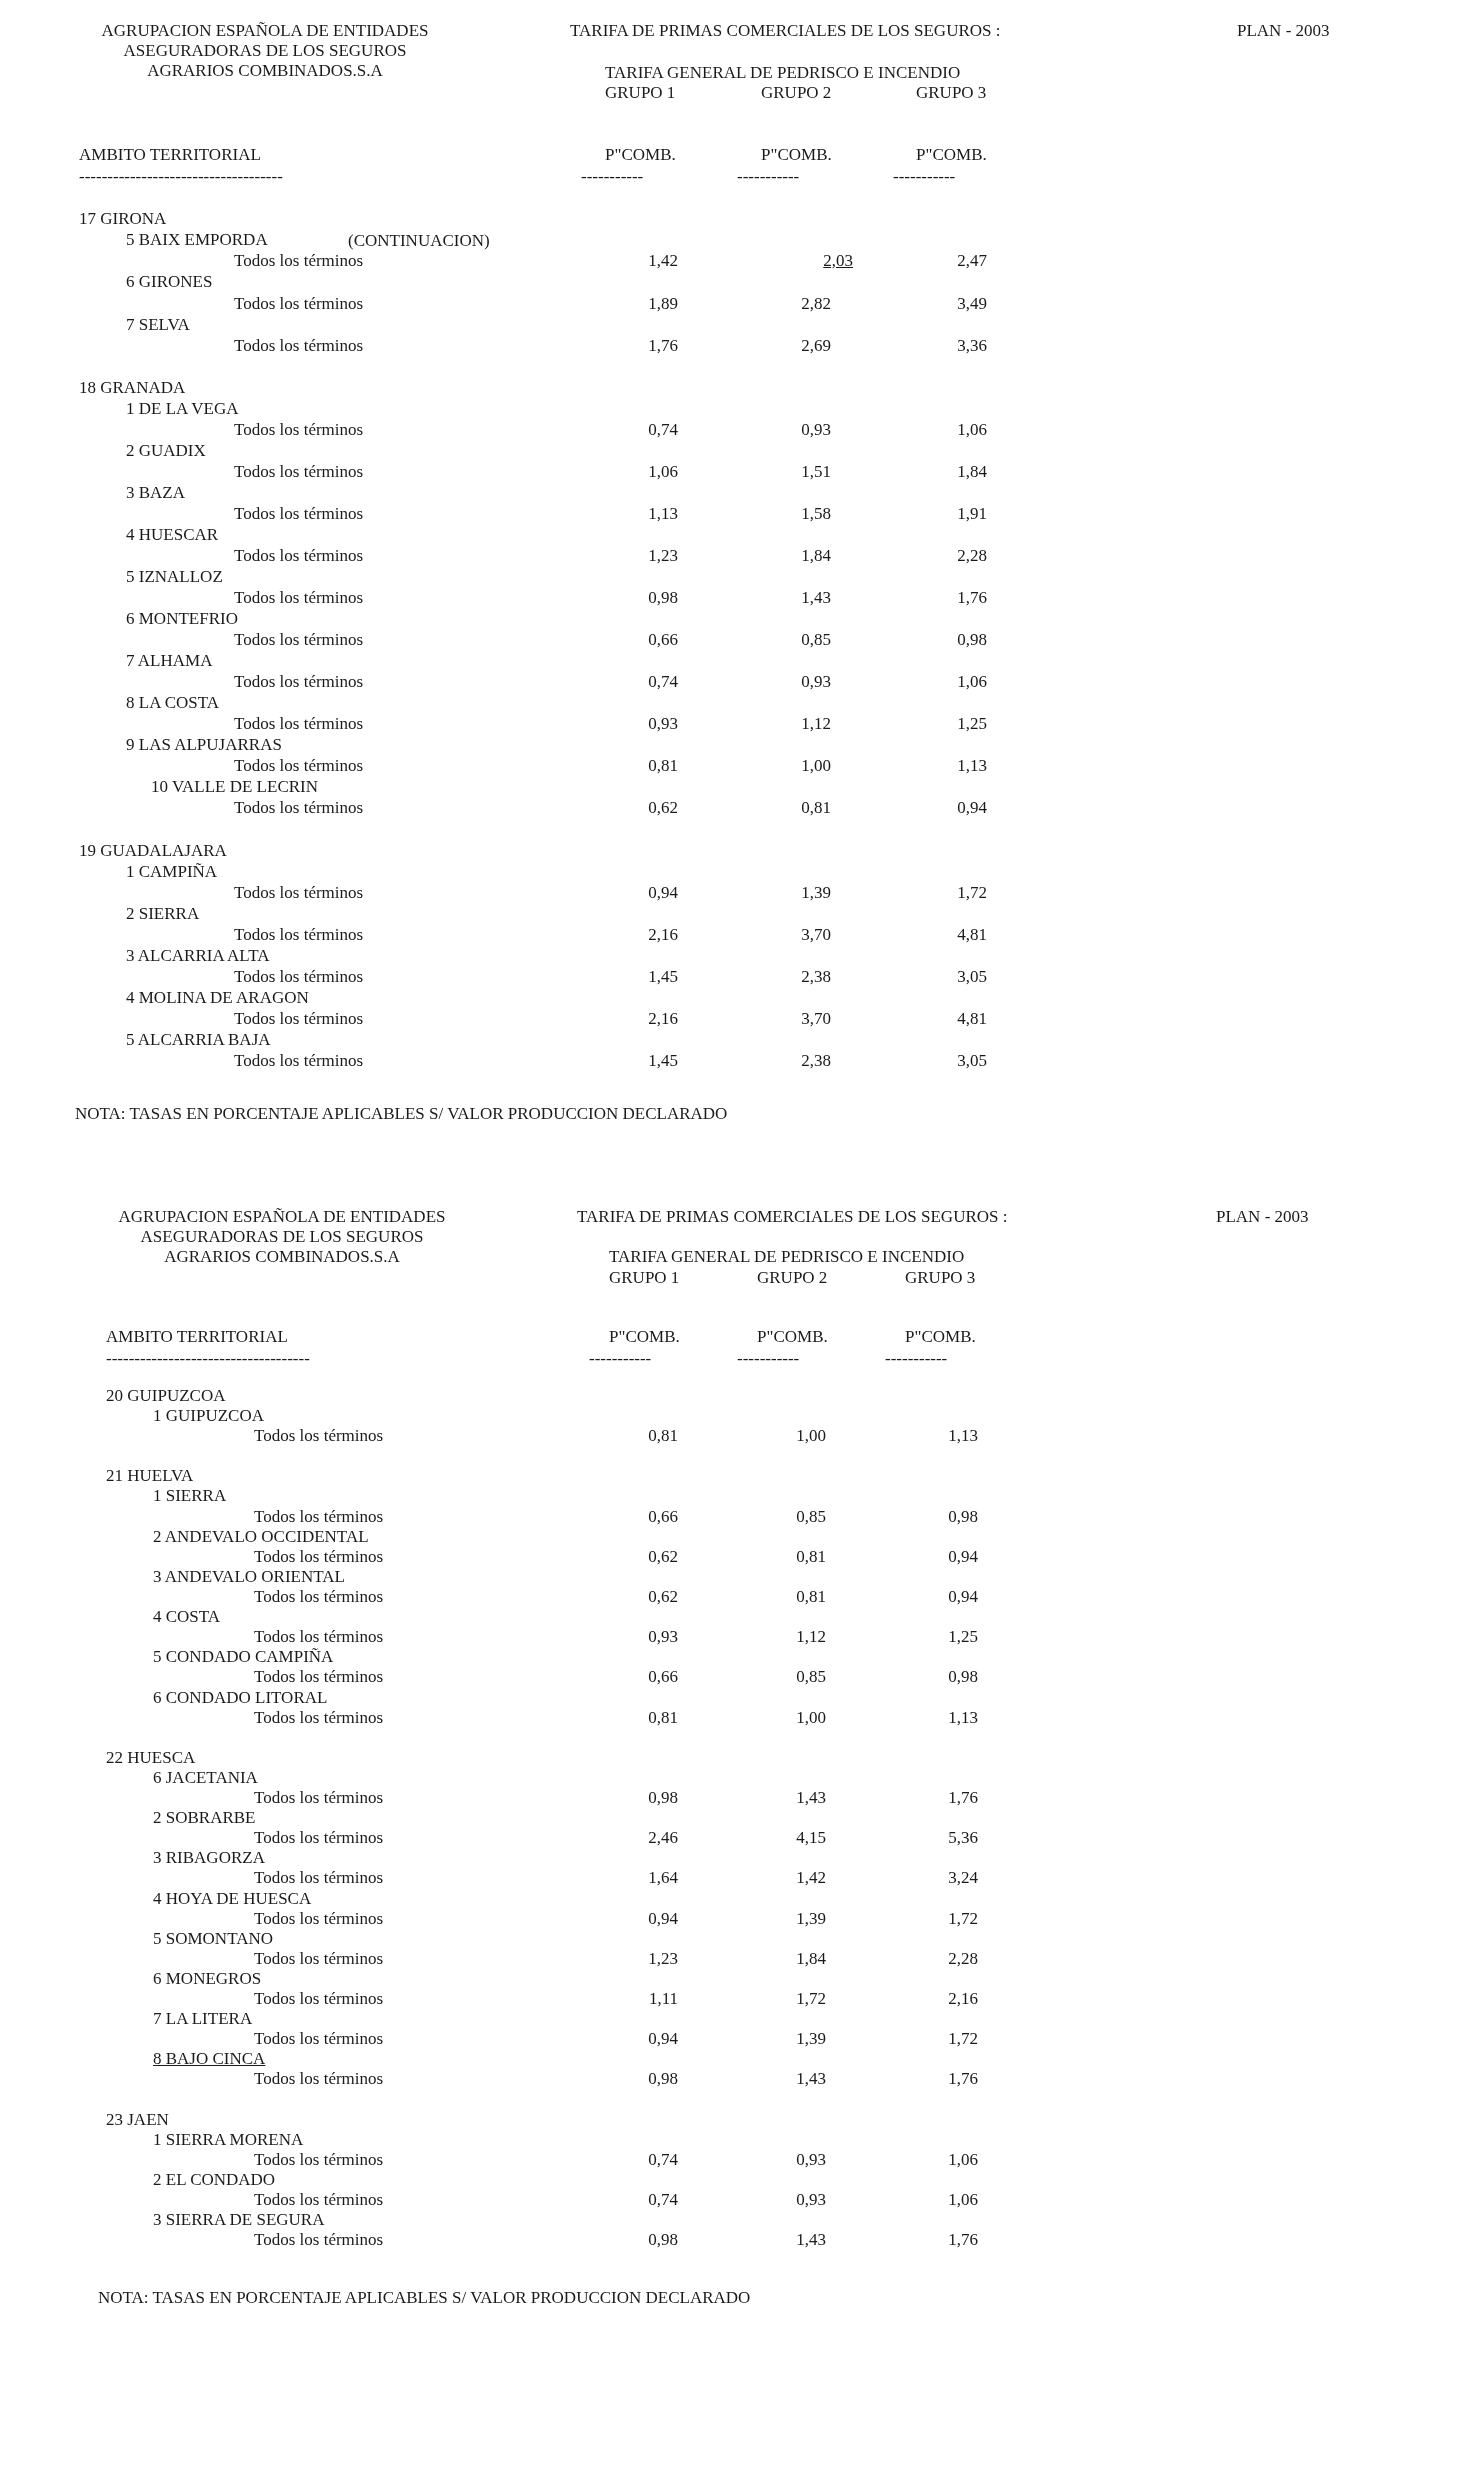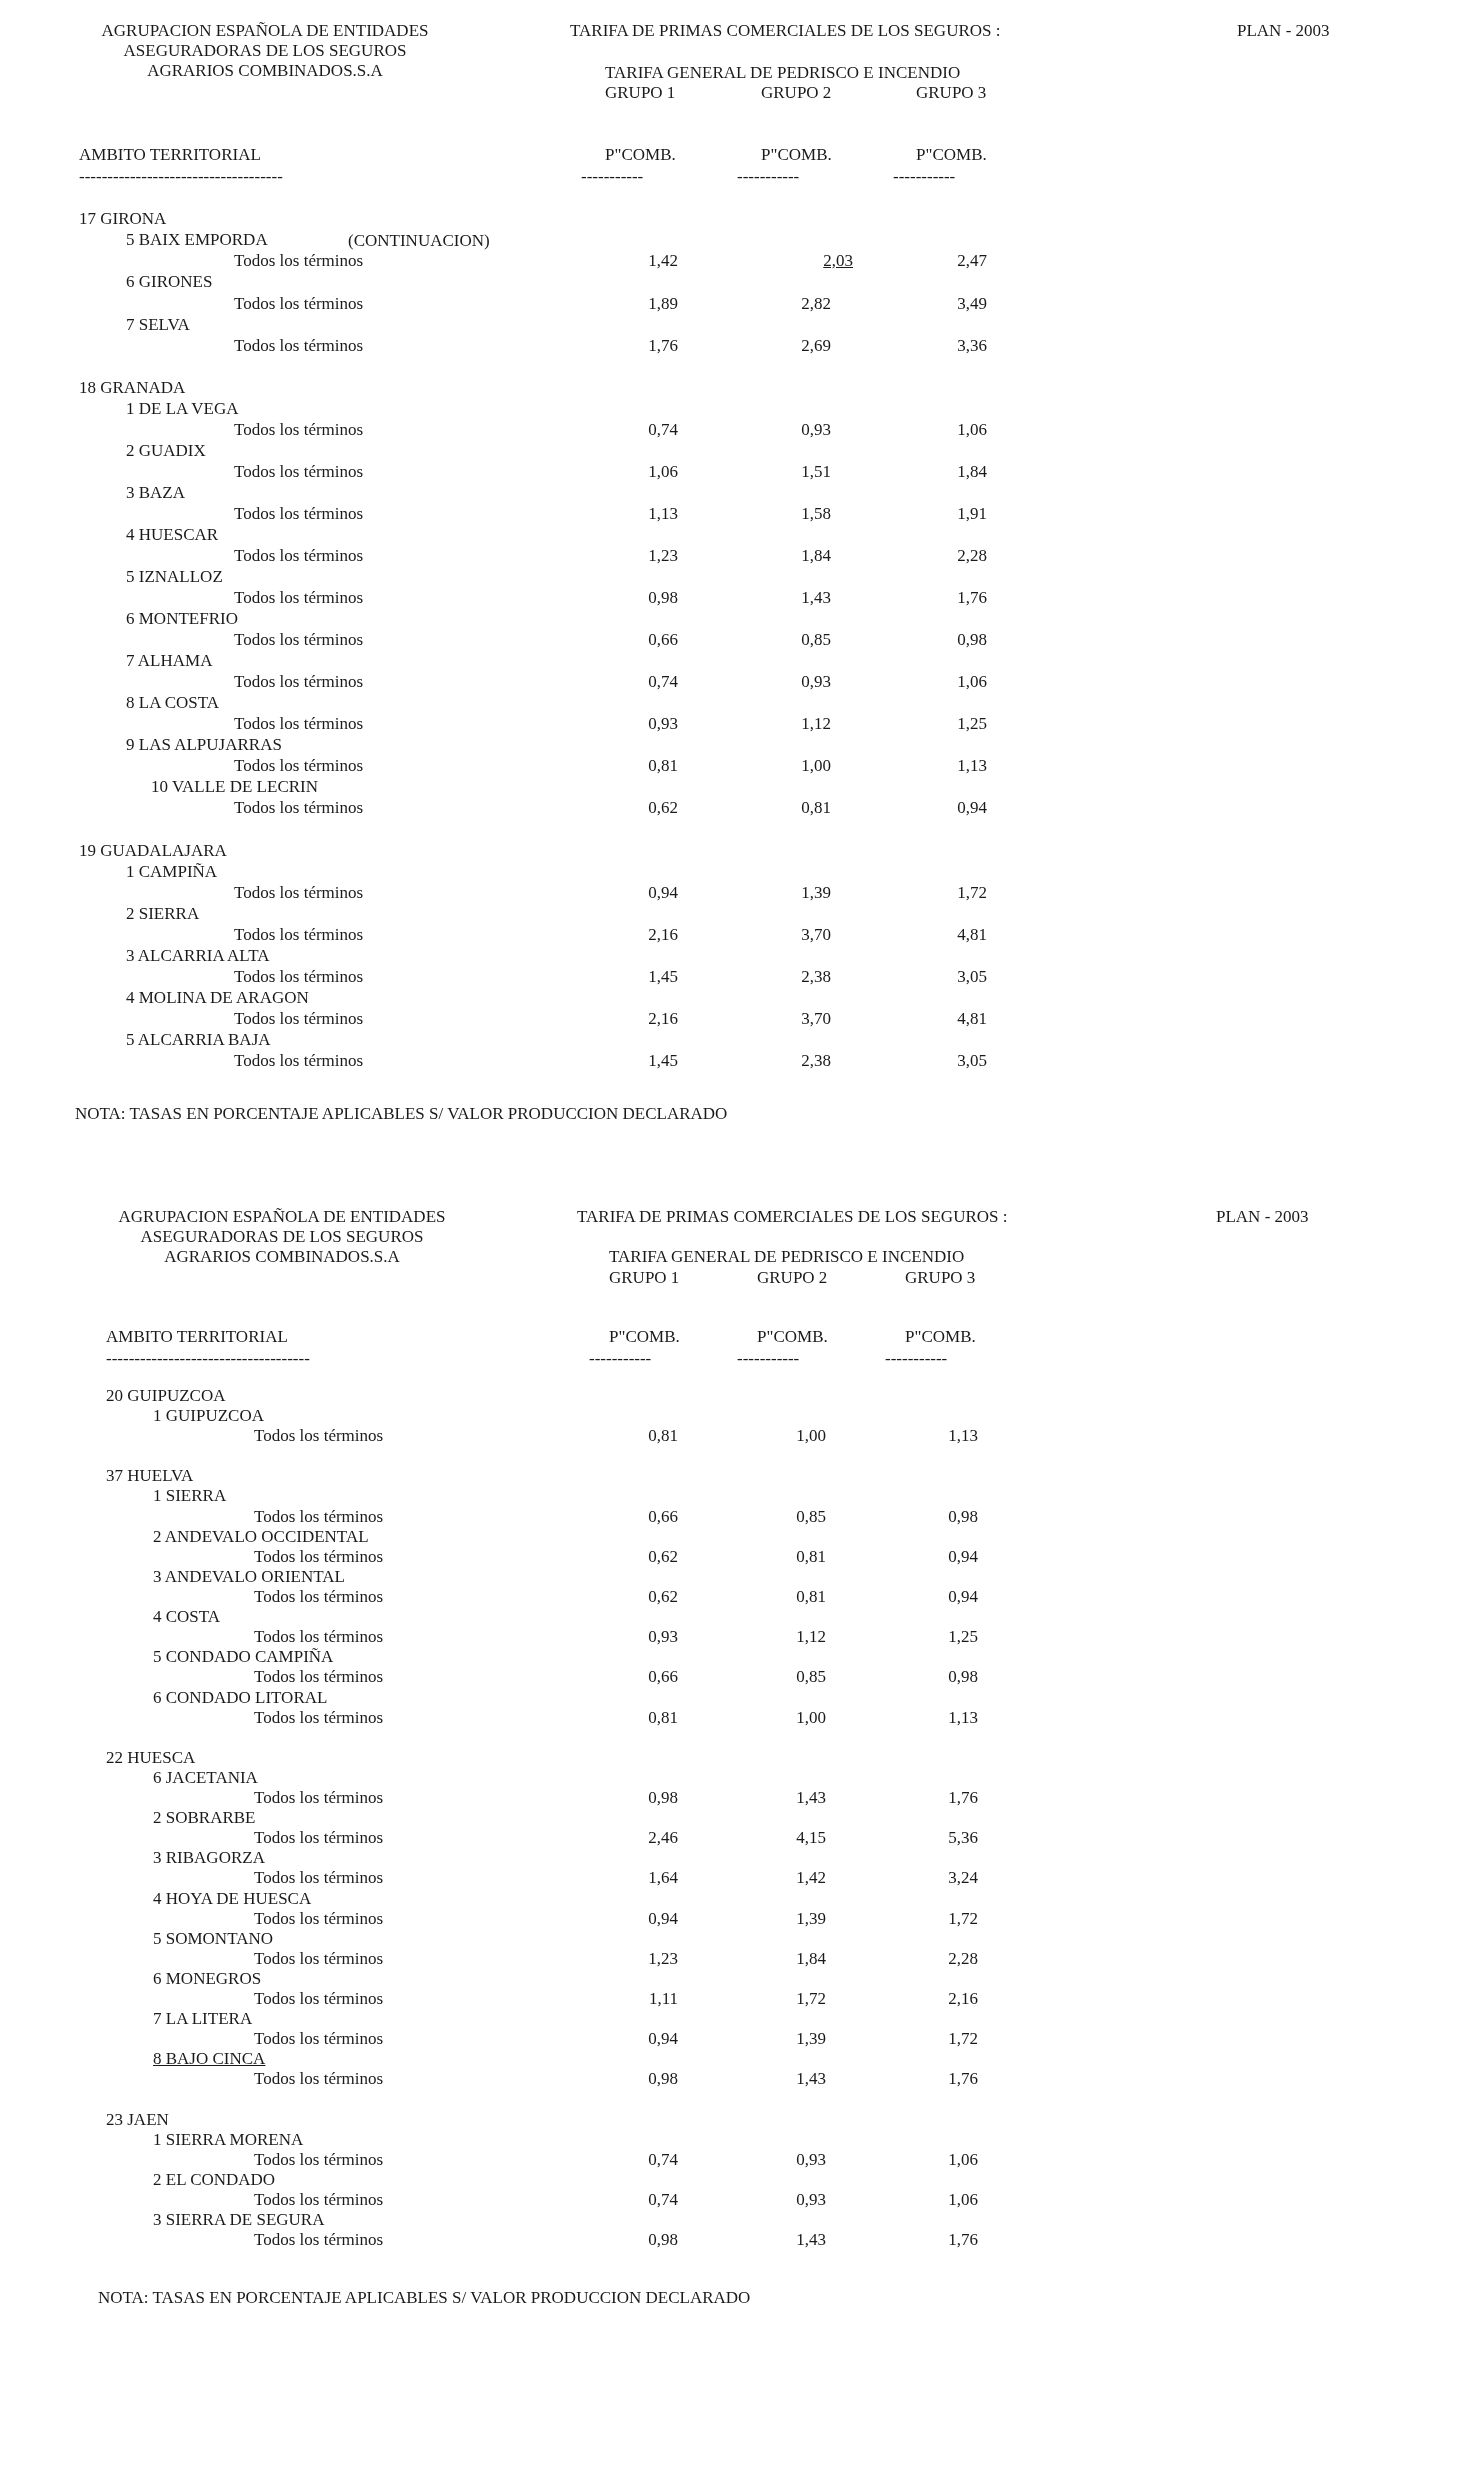--- a/index.html
+++ b/index.html
@@ -152,21 +152,21 @@
   <div class="dash" style="left:737px; top:1350px; width:125px;">-----------</div>
   <div class="dash" style="left:885px; top:1350px; width:125px;">-----------</div>
 
   <div id="p2-body">
       <div class="ln" style="left:106px; top:1387px;">20 GUIPUZCOA</div>
       <div class="ln" style="left:153px; top:1407px;">1 GUIPUZCOA</div>
       <div class="ln" style="left:254px; top:1427px;">Todos los términos</div>
       <div class="num" style="left:584px; top:1427px;">0,81</div>
       <div class="num" style="left:732px; top:1427px;">1,00</div>
       <div class="num" style="left:884px; top:1427px;">1,13</div>
-      <div class="ln" style="left:106px; top:1467px;">37 HUELVA</div>
+      <div class="ln" style="left:106px; top:1467px;">21 HUELVA</div>
       <div class="ln" style="left:153px; top:1487px;">1 SIERRA</div>
       <div class="ln" style="left:254px; top:1508px;">Todos los términos</div>
       <div class="num" style="left:584px; top:1508px;">0,66</div>
       <div class="num" style="left:732px; top:1508px;">0,85</div>
       <div class="num" style="left:884px; top:1508px;">0,98</div>
       <div class="ln" style="left:153px; top:1528px;">2 ANDEVALO OCCIDENTAL</div>
       <div class="ln" style="left:254px; top:1548px;">Todos los términos</div>
       <div class="num" style="left:584px; top:1548px;">0,62</div>
       <div class="num" style="left:732px; top:1548px;">0,81</div>
       <div class="num" style="left:884px; top:1548px;">0,94</div>

